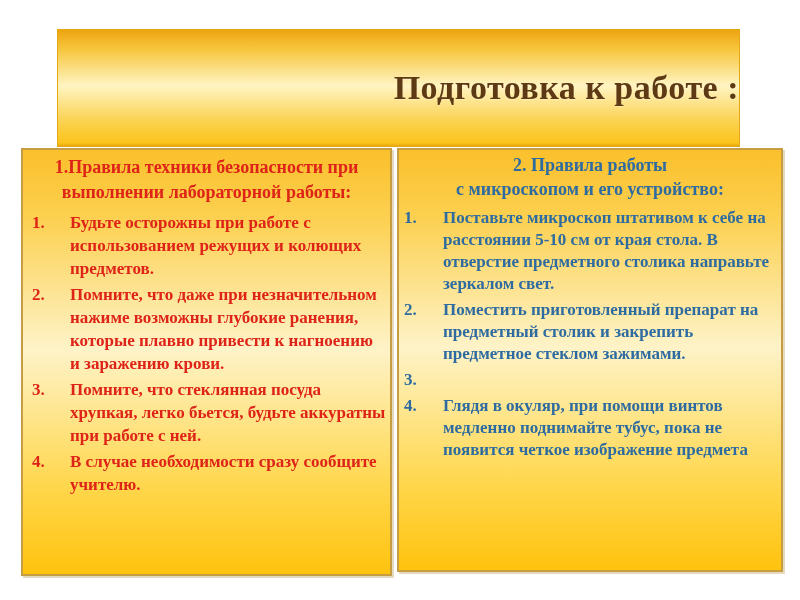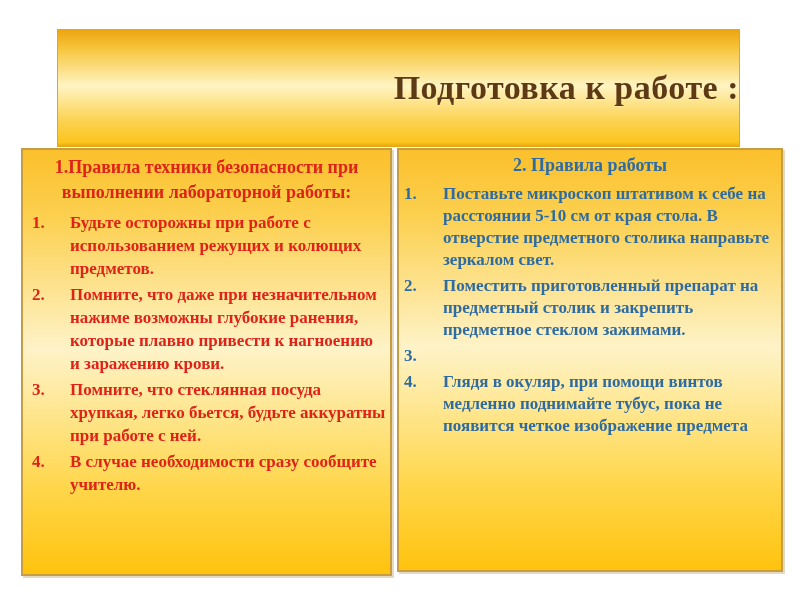--- a/index.html
+++ b/index.html
@@ -135,20 +135,21 @@
       <div class="item">
         <span class="item-num">4.</span>
         <span class="item-text">В случае необходимости сразу сообщите учителю.</span>
       </div>
     </div>
   </div>
 
   <div class="panel panel-right">
     <div class="panel-heading">
       <span class="heading-line">2. Правила работы</span>
+      <span class="heading-line">с микроскопом и его устройство:</span>
     </div>
     <div class="items">
       <div class="item">
         <span class="item-num">1.</span>
         <span class="item-text">Поставьте микроскоп штативом к себе на расстоянии 5-10 см от края стола. В отверстие предметного столика направьте зеркалом свет.</span>
       </div>
       <div class="item">
         <span class="item-num">2.</span>
         <span class="item-text">Поместить приготовленный препарат на предметный столик и закрепить предметное стеклом зажимами.</span>
       </div>

